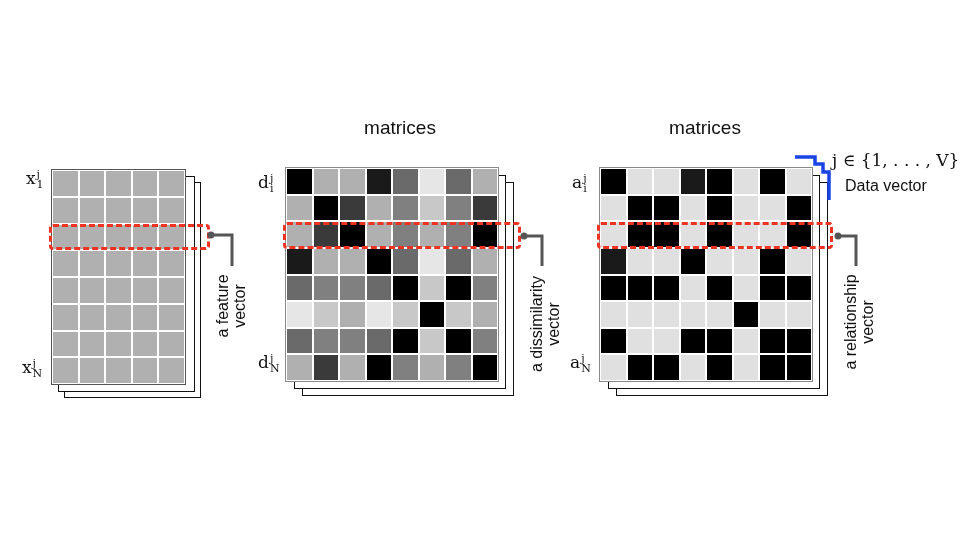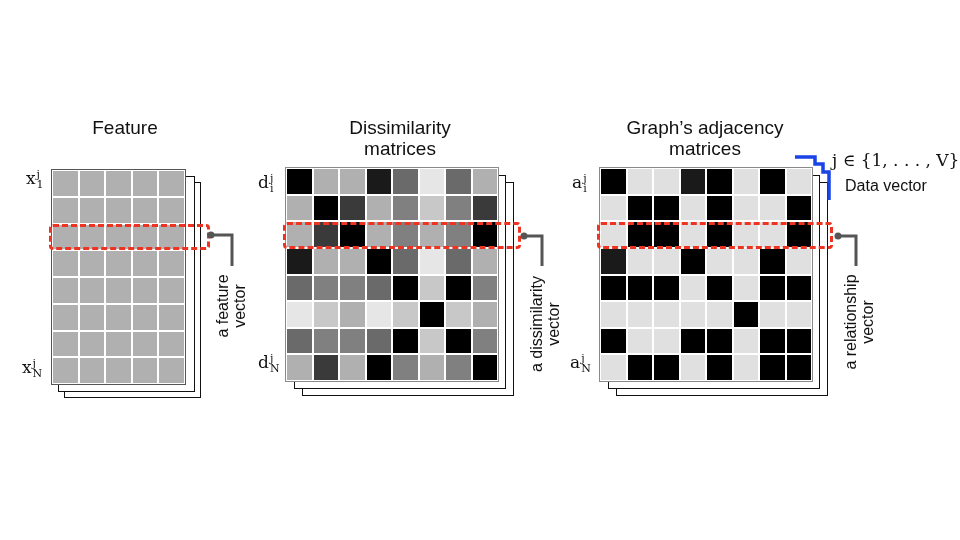--- a/index.html
+++ b/index.html
@@ -16,21 +16,20 @@
   .conn { position:absolute; }
   .vlabel { position:absolute; transform:rotate(-90deg); transform-origin:left top;
             font-size:16px; line-height:17px; text-align:center; color:#111; white-space:nowrap; }
   .views-math { position:absolute; font-family:"DejaVu Serif", serif; font-size:17px; color:#111; white-space:nowrap; }
   .views-text { position:absolute; font-size:16px; color:#111; }
 </style>
 </head>
 <body>
 
 <div class="title" style="left:60px; top:117px; width:130px;">
-  <div>Feature</div>
 </div>
 <div class="sheet" style="left:64px; top:182px; width:137px; height:216px;"></div>
 <div class="sheet" style="left:58px; top:176px; width:137px; height:216px;"></div>
 <div class="matrix" id="feat-matrix" style="left: 51px; top: 169px; width: 135px; height: 216px; border-color: rgb(85, 85, 85); grid-template-columns: repeat(5, 1fr); grid-template-rows: repeat(8, 1fr);">
     <div class="cell" style="background: rgb(176, 176, 176);"></div>
     <div class="cell" style="background: rgb(176, 176, 176);"></div>
     <div class="cell" style="background: rgb(176, 176, 176);"></div>
     <div class="cell" style="background: rgb(176, 176, 176);"></div>
     <div class="cell" style="background: rgb(176, 176, 176);"></div>
     <div class="cell" style="background: rgb(176, 176, 176);"></div>
@@ -81,21 +80,20 @@
 <svg class="conn" style="left:205px; top:228px;" width="40" height="40">
   <circle cx="6" cy="7" r="3.5" fill="#555"></circle>
   <polyline points="6,7 27,7 27,38" fill="none" stroke="#555" stroke-width="3"></polyline>
 </svg>
 <div class="vlabel" style="left:214px; top:356px; width:100px;">
   <div>a feature</div>
   <div>vector</div>
 </div>
 
 <div class="title" style="left:320px; top:117px; width:160px;">
-  <div>Dissimilarity</div>
   <div>matrices</div>
 </div>
 <div class="sheet" style="left:302px; top:182px; width:212px; height:214px;"></div>
 <div class="sheet" style="left:294px; top:175px; width:212px; height:214px;"></div>
 <div class="matrix" id="dis-matrix" style="left: 285px; top: 167px; width: 214px; height: 215px; grid-template-columns: repeat(8, 1fr); grid-template-rows: repeat(8, 1fr);">
     <div class="cell" style="background: rgb(0, 0, 0);"></div>
     <div class="cell" style="background: rgb(176, 176, 176);"></div>
     <div class="cell" style="background: rgb(176, 176, 176);"></div>
     <div class="cell" style="background: rgb(26, 26, 26);"></div>
     <div class="cell" style="background: rgb(106, 106, 106);"></div>
@@ -171,21 +169,20 @@
 <svg class="conn" style="left:518px; top:228px;" width="40" height="40">
   <circle cx="6" cy="8" r="3.5" fill="#555"></circle>
   <polyline points="6,8 24,8 24,38" fill="none" stroke="#555" stroke-width="3"></polyline>
 </svg>
 <div class="vlabel" style="left:528px; top:384px; width:120px;">
   <div>a dissimilarity</div>
   <div>vector</div>
 </div>
 
 <div class="title" style="left:600px; top:117px; width:210px;">
-  <div>Graph’s adjacency</div>
   <div>matrices</div>
 </div>
 <div class="sheet" style="left:616px; top:182px; width:212px; height:214px;"></div>
 <div class="sheet" style="left:608px; top:175px; width:212px; height:214px;"></div>
 <div class="matrix" id="adj-matrix" style="left: 599px; top: 167px; width: 214px; height: 215px; grid-template-columns: repeat(8, 1fr); grid-template-rows: repeat(8, 1fr);">
     <div class="cell" style="background: rgb(0, 0, 0);"></div>
     <div class="cell" style="background: rgb(224, 224, 224);"></div>
     <div class="cell" style="background: rgb(224, 224, 224);"></div>
     <div class="cell" style="background: rgb(26, 26, 26);"></div>
     <div class="cell" style="background: rgb(0, 0, 0);"></div>

